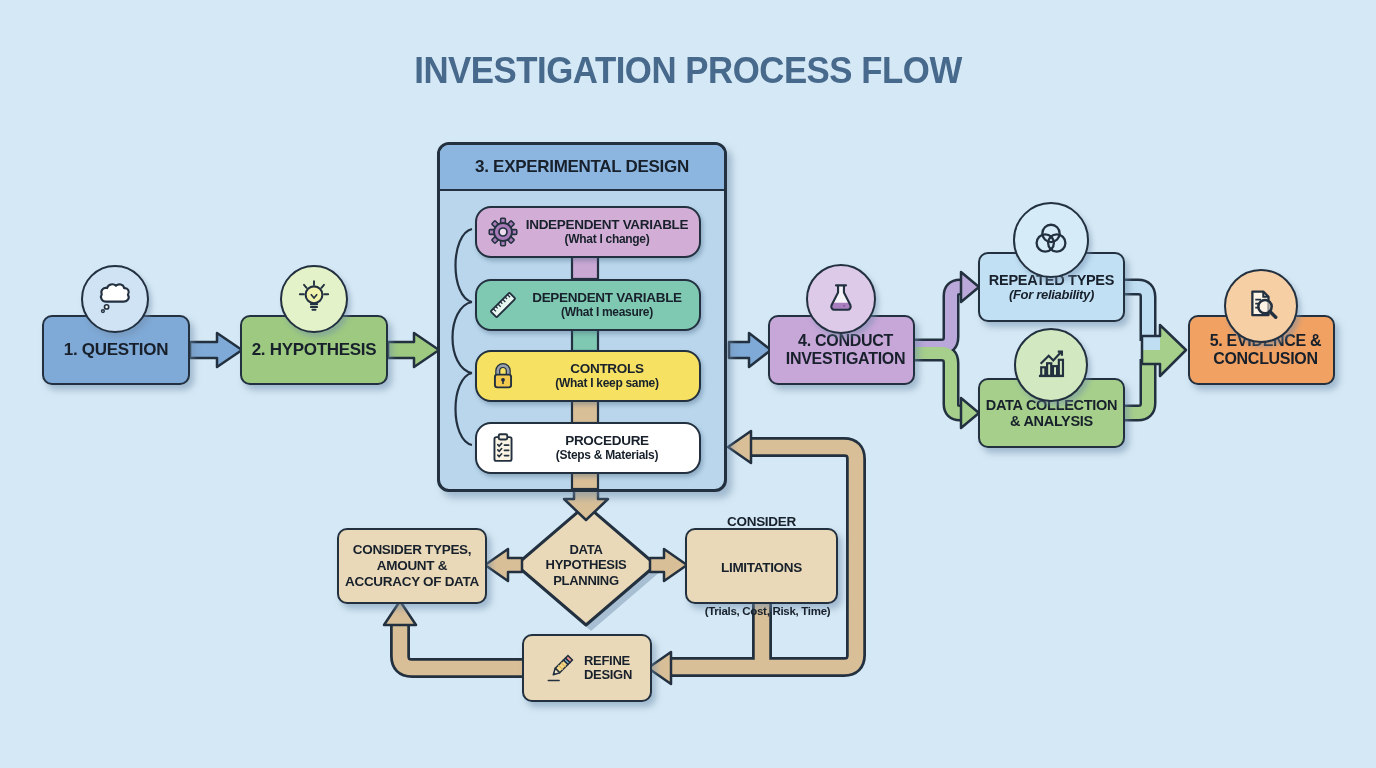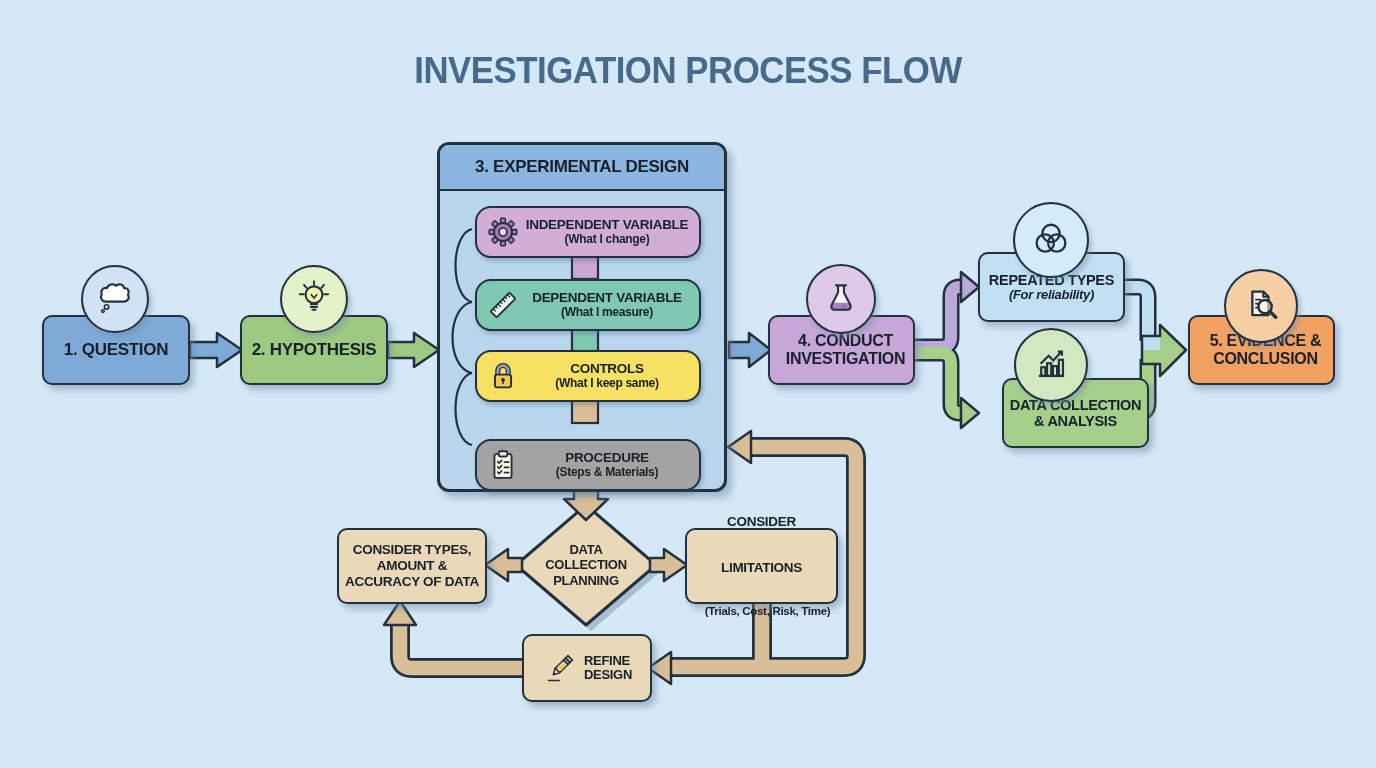--- a/index.html
+++ b/index.html
@@ -200,21 +200,21 @@
         <rect x="11.5" y="18.5" width="17" height="13.5" rx="2.5" fill="#f3c94e" stroke="#22303f" stroke-width="2"></rect>
         <circle cx="20" cy="24" r="2" fill="#22303f"></circle>
         <rect x="19.2" y="25" width="1.6" height="3.5" fill="#22303f"></rect>
       </svg>
       <div class="sb-text">
         <span class="t1">CONTROLS</span>
         <span class="t2">(What I keep same)</span>
       </div>
     </div>
 
-    <div class="sub-box" style="top:294px;background:#a3a3a3;">
+    <div class="sub-box" style="top:277px;background:#ffffff;">
       <svg class="sb-icon" viewBox="0 0 40 40">
         <rect x="11" y="8.5" width="18" height="25" rx="2" fill="#fbf3e4" stroke="#22303f" stroke-width="2"></rect>
         <rect x="15.5" y="5.5" width="9" height="5.5" rx="1.5" fill="#fbf3e4" stroke="#22303f" stroke-width="2"></rect>
         <g stroke="#22303f" stroke-width="1.7" fill="none" stroke-linecap="round">
           <path d="M14.5 16.5l1.5 1.5 2.6-2.9"></path>
             <path d="M21.5 17h4.5"></path>
           <path d="M14.5 22l1.5 1.5 2.6-2.9"></path>
             <path d="M21.5 22.5h4.5"></path>
           <path d="M14.5 27.5l1.5 1.5 2.6-2.9"></path>
             <path d="M21.5 28h4.5"></path>
@@ -230,39 +230,39 @@
   <div class="box two-line" style="left:768px;top:315px;width:147px;height:70px;background:#c7a6d8;">
     <span>4. CONDUCT</span>
     <span>INVESTIGATION</span>
   </div>
 
   <div class="box" style="left:978px;top:252px;width:147px;height:70px;background:#c2e0f4;">
     <span style="font-size:14.5px;font-weight:800;">REPEATED TYPES</span>
     <span style="font-size:13px;font-weight:600;font-style:italic;">(For reliability)</span>
   </div>
 
-  <div class="box" style="left:978px;top:378px;width:147px;height:70px;background:#a6cf8c;margin-left:24px;">
+  <div class="box" style="left:978px;top:378px;width:147px;height:70px;background:#a6cf8c;">
     <span style="font-size:14.5px;font-weight:800;">DATA COLLECTION</span>
     <span style="font-size:14.5px;font-weight:800;">&amp; ANALYSIS</span>
   </div>
 
   <div class="box two-line" style="left:1188px;top:315px;width:147px;height:70px;background:#f1a263;">
     <span>5. EVIDENCE &amp;</span>
     <span>CONCLUSION</span>
   </div>
 
   <div class="box tan-box" style="left:337px;top:528px;width:150px;height:76px;">
     <span class="lines">CONSIDER TYPES,</span>
     <span class="lines">AMOUNT &amp;</span>
     <span class="lines">ACCURACY OF DATA</span>
   </div>
 
   <div id="diamond-label">
     <span>DATA</span>
-    <span>COLLECTION</span>
+    <span>HYPOTHESIS</span>
     <span>PLANNING</span>
   </div>
 
   <div class="box tan-box" style="left:685px;top:528px;width:153px;height:76px;gap:30px;">
     <span class="lines">CONSIDER</span>
     <span class="lines">LIMITATIONS</span>
     <span class="sub-note">(Trials, Cost, Risk, Time)</span>
   </div>
 
   <div class="box tan-box" id="refine-box" style="left:522px;top:634px;width:130px;height:68px;">

